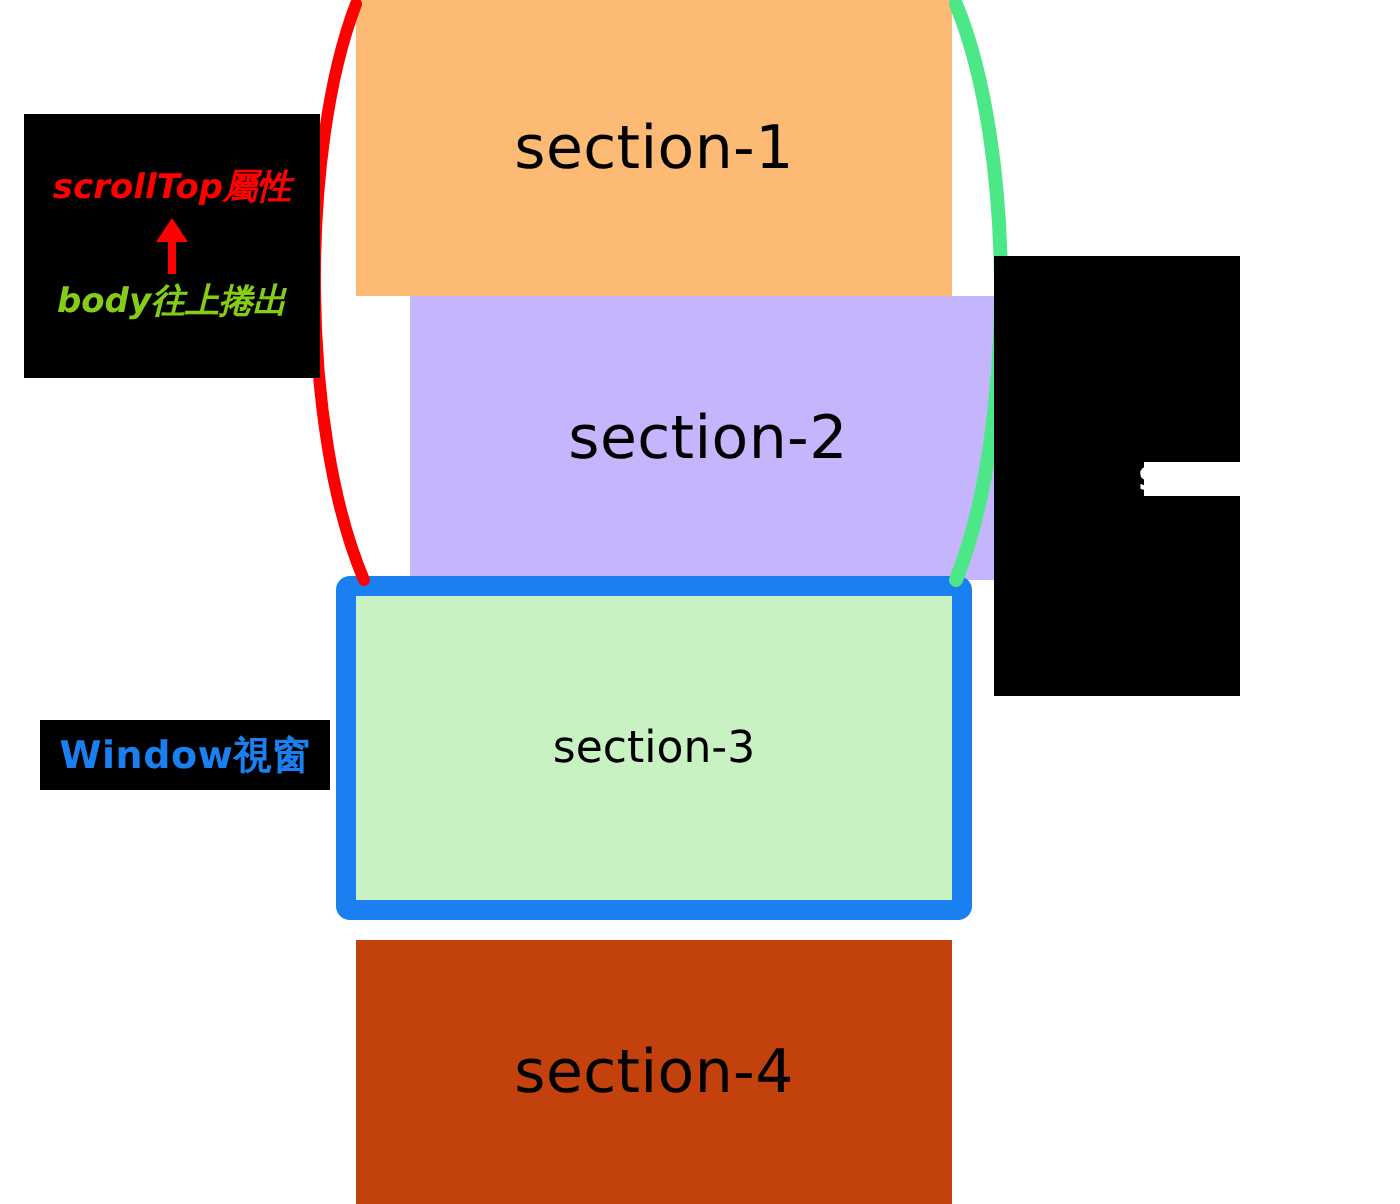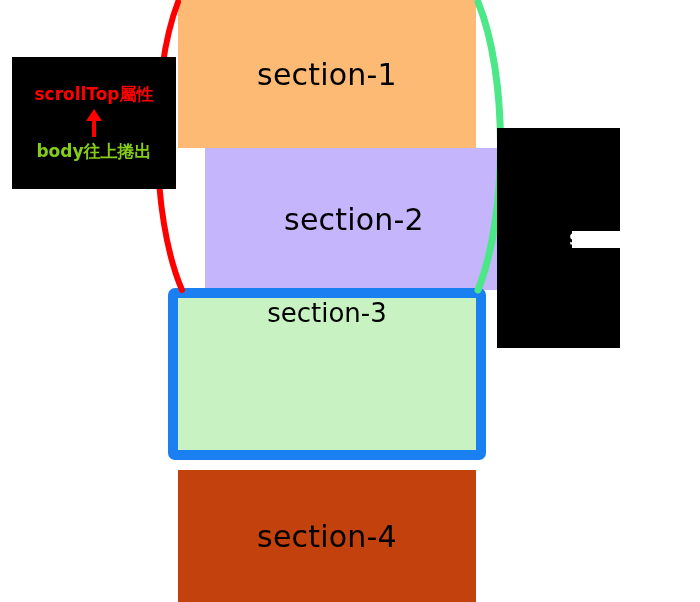--- a/index.html
+++ b/index.html
@@ -29,22 +29,22 @@
     font-family: "DejaVu Sans", "Liberation Sans", sans-serif;
     letter-spacing: .2px;
   }
   #section-1 { top: 0px;   height: 148px; background: #fdba74; }
   #section-2 { top: 148px; height: 142px; background: #c4b5fd; margin-left: 27px; }
   #section-3-fill {
     position: absolute;
     left: 178px; top: 298px;
     width: 298px; height: 152px;
     background: #c8f2c2;
-    display: flex; align-items: flex-start; justify-content: center;
-    font-size: 26px; color: #000;
+    display: flex; align-items: center; justify-content: center;
+    font-size: 22px; color: #000;
   }
   #section-4 { top: 470px; height: 132px; background: #c2410c; }
 
   
   #window-frame {
     position: absolute;
     left: 168px;
     top: 288px;
     width: 318px;
     height: 172px;
@@ -71,23 +71,24 @@
     background: #000000;
     display: flex;
     flex-direction: column;
     align-items: center;
     justify-content: center;
   }
 
   #scrolltop-callout {
     left: 12px;
     top: 57px;
-    width: 164px;
+    width: 148px;
     height: 132px;
     color: #ff0000;
+    font-style: italic;
   }
   #scrolltop-callout .line {
     color: #ff0000;
     font-weight: bold;
     font-size: 17px;
     line-height: 20px;
     white-space: nowrap;
     font-family: "DejaVu Sans", "Liberation Sans", sans-serif;
   }
   #scrolltop-callout .top-line { margin-bottom: 2px; }
@@ -188,20 +189,23 @@
     <div class="line top-line">scrollTop屬性</div>
 
     <svg id="up-arrow" viewBox="0 0 26 30" xmlns="http://www.w3.org/2000/svg">
       <line x1="13" y1="29" x2="13" y2="9" stroke="#ff0000" stroke-width="4"></line>
       <polygon points="13,1 5,13 21,13" fill="#ff0000"></polygon>
     </svg>
 
     <div class="sub-line">body往上捲出</div>
   </div>
 
+  <div class="callout" id="window-callout">
+    <div class="label">Window視窗</div>
+  </div>
 
   <div class="callout" id="scroll-callout"></div>
 
   <div id="scroll-label-wrap">
     <div id="scroll-label-bar"></div>
     <div id="scroll-label-text">Scroll</div>
   </div>
 
 </div>
 

